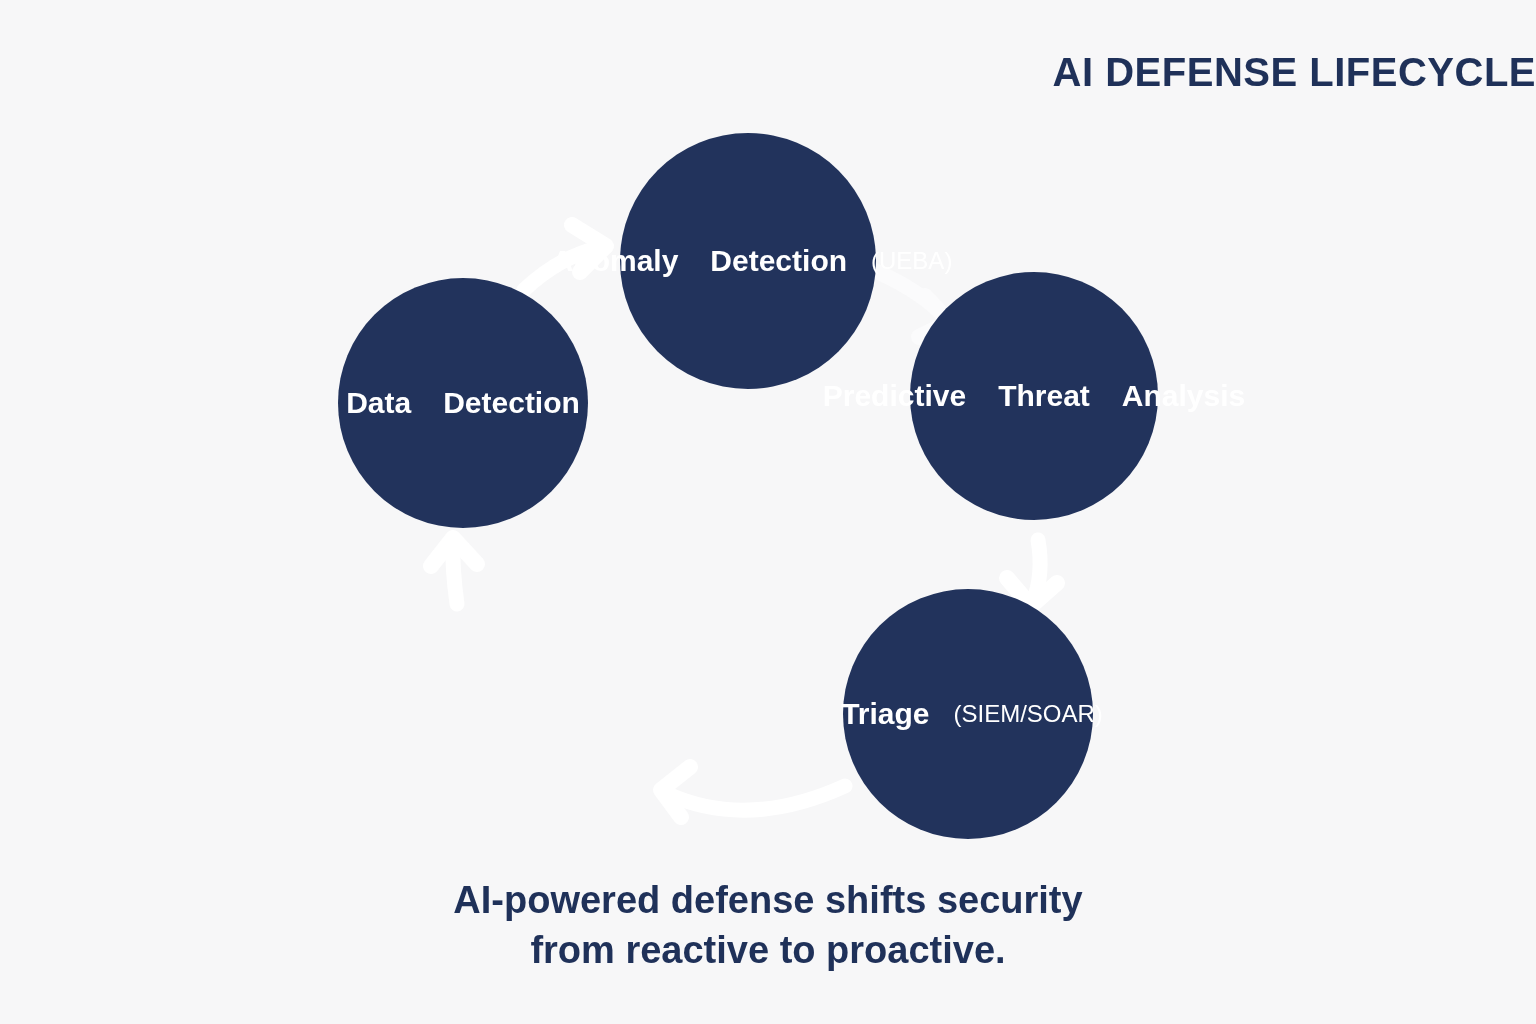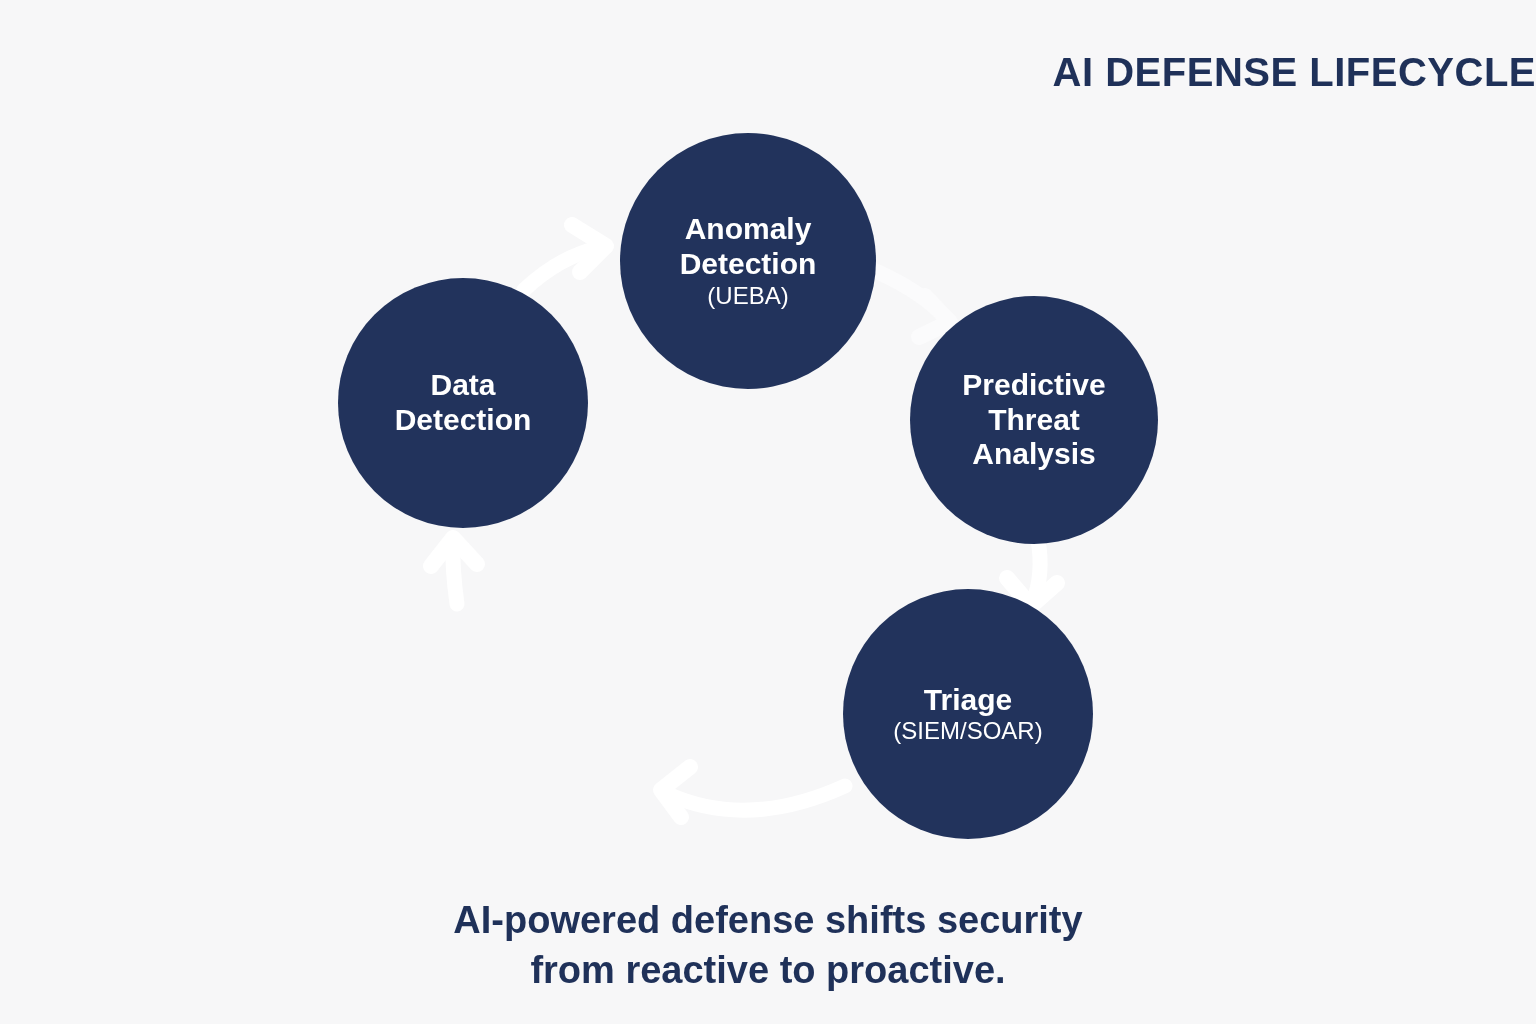--- a/index.html
+++ b/index.html
@@ -38,21 +38,21 @@
     top: 0;
     width: 1536px;
     height: 1024px;
     pointer-events: none;
   }
   .node {
     position: absolute;
     border-radius: 50%;
     background: #22335c;
     display: flex;
-    flex-direction: column;
+    flex-direction: row;
     align-items: center;
     justify-content: center;
     color: #ffffff;
     text-align: center;
     box-sizing: border-box;
     line-height: 1.16;
   }
   .node .main {
     font-size: 30px;
     font-weight: 700;
@@ -69,21 +69,20 @@
     position: absolute;
     left: 0;
     top: 875px;
     width: 1536px;
     text-align: center;
     font-size: 38px;
     font-weight: 700;
     color: #1f3159;
     line-height: 1.32;
     font-family: "Liberation Sans", sans-serif;
-    margin-top: 20px;
   }
 </style>
 </head>
 <body>
 
 <div id="stage">
 
   <div id="title">AI DEFENSE LIFECYCLE</div>
 
   <svg id="arrow-layer" viewBox="0 0 1536 1024">
@@ -121,21 +120,21 @@
     <div class="main">Data</div>
     <div class="main">Detection</div>
   </div>
 
   <div class="node" style="left:620px; top:133px; width:256px; height:256px;">
     <div class="main">Anomaly</div>
     <div class="main">Detection</div>
     <div class="sub">(UEBA)</div>
   </div>
 
-  <div class="node" style="left:910px; top:296px; width:248px; height:248px;">
+  <div class="node" style="left:910px; top:272px; width:248px; height:248px;">
     <div class="main">Predictive</div>
     <div class="main">Threat</div>
     <div class="main">Analysis</div>
   </div>
 
   <div class="node" style="left:843px; top:589px; width:250px; height:250px;">
     <div class="main">Triage</div>
     <div class="sub">(SIEM/SOAR)</div>
   </div>
 

